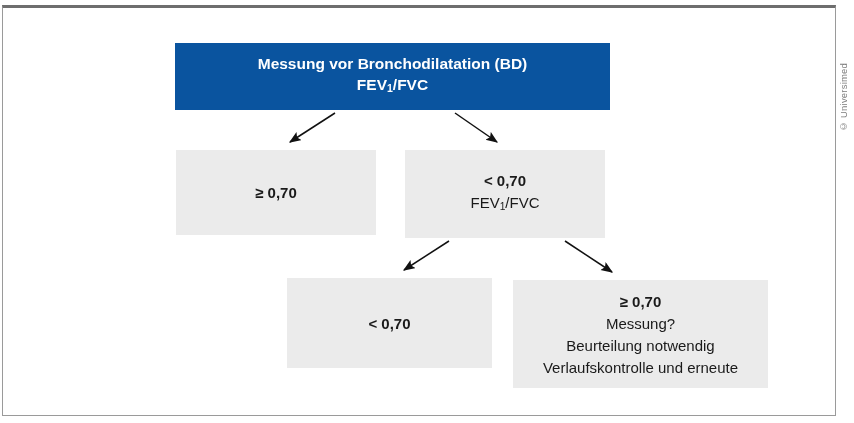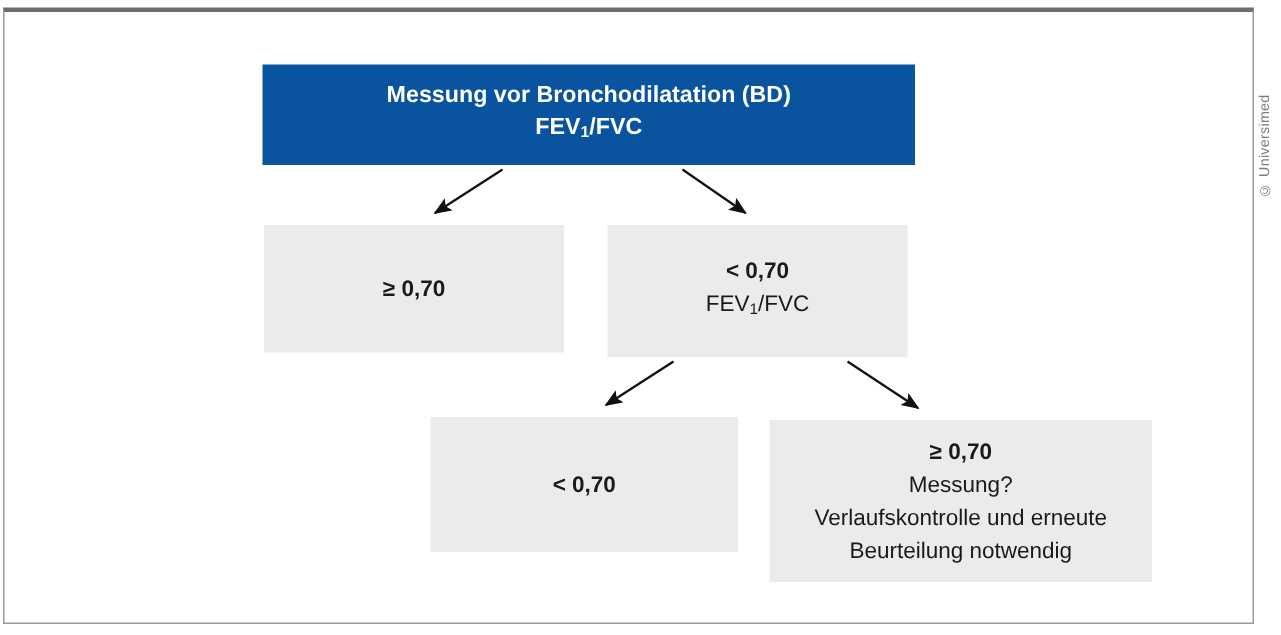--- a/index.html
+++ b/index.html
@@ -175,19 +175,19 @@
     <span class="line normal"><span>FEV</span><sub>1</sub><span>/FVC</span></span>
   </div>
 
   <div class="node node-gray node-copd-confirmed">
     <span class="line strong">&lt; 0,70</span>
   </div>
 
   <div class="node node-gray node-asthma">
     <span class="line strong">≥ 0,70</span>
     <span class="line normal">Messung?</span>
+    <span class="line normal">Beurteilung notwendig</span>
     <span class="line normal">Verlaufskontrolle und erneute</span>
-    <span class="line normal">Beurteilung notwendig</span>
   </div>
 
   <div class="copyright">© Universimed</div>
 
 </div>
 
 </body></html>

